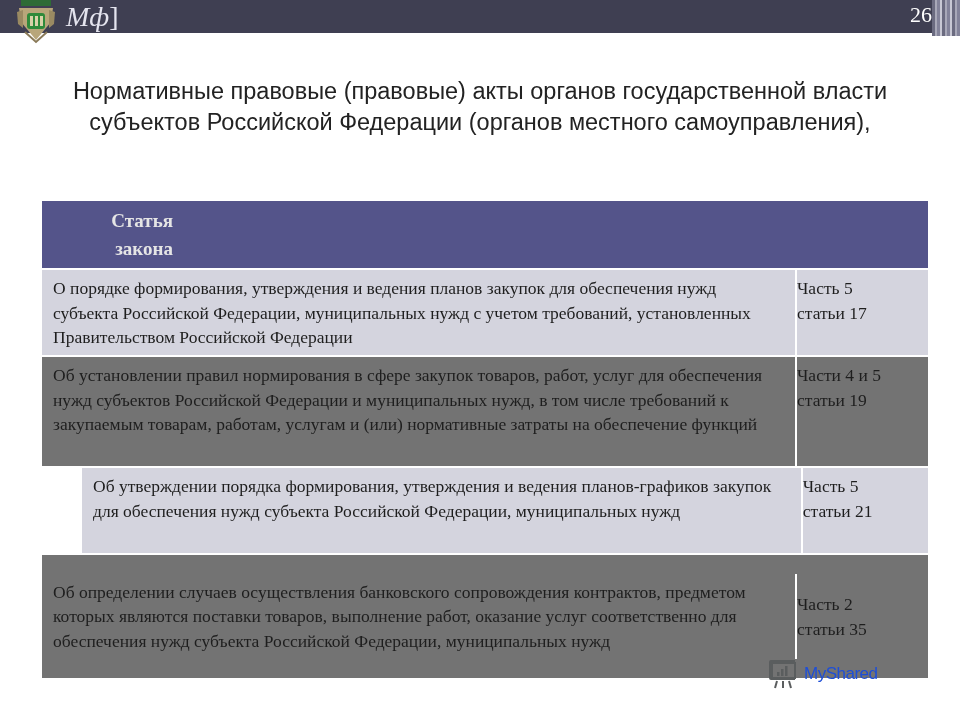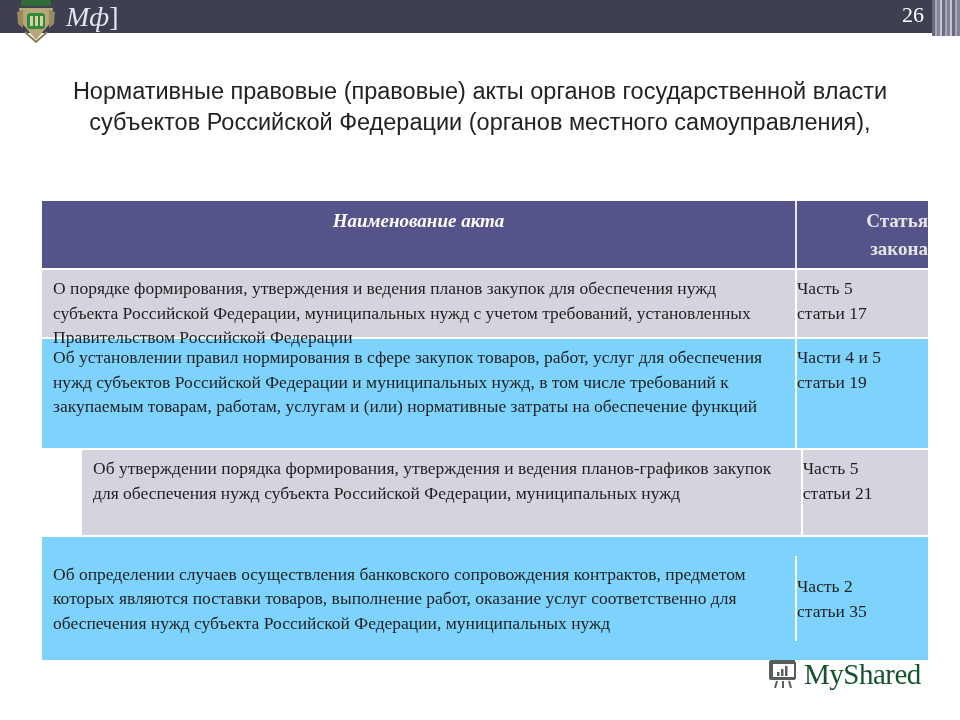--- a/index.html
+++ b/index.html
@@ -14,21 +14,21 @@
       position: absolute; left: 15px; top: 0; width: 42px; height: 44px;
     }
     .brand {
       position: absolute; left: 66px; top: 2px; height: 30px;
       font-family: "Liberation Serif", serif; font-size: 28px; color: #e4e4ee;
       line-height: 30px;
     }
     .brand i { }
     .slide-number {
       position: absolute; left: 902px; top: 2px; width: 30px; height: 30px;
-      font-size: 22px; color: #ffffff; line-height: 26px; 
+      font-size: 22px; color: #ffffff; line-height: 26px; text-align: right;
     }
     .stripes {
       position: absolute; left: 932px; top: 0; width: 28px; height: 36px;
       background: repeating-linear-gradient(90deg,
         #6b6b80 0px, #6b6b80 3px, #a8a8b8 3px, #a8a8b8 5px,
         #83839a 5px, #83839a 8px, #c8c8d4 8px, #c8c8d4 10px);
     }
 
     .title {
       position: absolute; left: 30px; top: 76px; width: 900px;
@@ -48,42 +48,42 @@
       width: 755px; border-right: 2px solid #e8e8f0;
       color: #ffffff; font-style: italic; font-weight: bold;
       font-size: 19px; text-align: center; padding-top: 9px;
     }
     .th-article {
       width: 131px; color: #e5e5e5; font-weight: bold;
       font-size: 19px; text-align: right; line-height: 28px; padding-top: 6px;
     }
     .row { display: flex; border-top: 2px solid #ffffff; }
     .row.dark { background: #d4d4de; }
-    .row.light { background: #7dd3fc; }
+    .row.light { background: #737373; }
     .cell-name {
       width: 755px; border-right: 2px solid #ffffff;
       font-size: 17.5px; line-height: 24.5px; padding: 6px 10px 6px 11px;
       color: #1e1e1e;
     }
     .cell-article {
       width: 131px; font-size: 17.5px; line-height: 24.5px;
       padding: 6px 8px 6px 0; color: #1e1e1e;
     }
-    .r1 { height: 69px; }
+    .r1 { height: 87px; }
     .r2 { height: 111px; }
     .r3 { height: 87px; margin-left: 40px; }
     .r4 { height: 125px; align-items: center; }
 
     .watermark {
       position: absolute; left: 766px; top: 656px; height: 36px;
       display: flex; align-items: center; gap: 6px;
     }
     .watermark-icon { width: 32px; height: 32px; }
     .watermark-text {
-      font-family: Liberation Serif, serif; font-size: 29px; color: #14532d;
+      font-family: Liberation Sans, sans-serif; font-size: 17px; color: #1d4ed8;
       letter-spacing: -0.5px;
     }
   </style>
 </head>
 <body>
 
 <div class="topbar"></div>
 <svg class="logo" viewBox="0 0 42 44">
   <rect x="6" y="0" width="30" height="6" fill="#2e6b36"></rect>
   <path d="M4 8 L38 8 L36 22 L21 40 L6 22 Z" fill="#b8a67a"></path>
@@ -99,21 +99,20 @@
 <div class="slide-number">26</div>
 <div class="stripes"></div>
 
 <div class="title">
   <div>Нормативные правовые (правовые) акты органов государственной власти</div>
   <div>субъектов Российской Федерации (органов местного самоуправления),</div>
 </div>
 
 <div class="table">
   <div class="thead">
-    <div class="th-name">Наименование акта</div>
     <div class="th-article">Статья<br>закона</div>
   </div>
 
   <div class="row dark r1">
     <div class="cell-name">О порядке формирования, утверждения и ведения планов закупок для обеспечения нужд субъекта Российской Федерации, муниципальных нужд с учетом требований, установленных Правительством Российской Федерации</div>
     <div class="cell-article">
       <div>Часть 5</div>
       <div>статьи 17</div>
     </div>
   </div>

